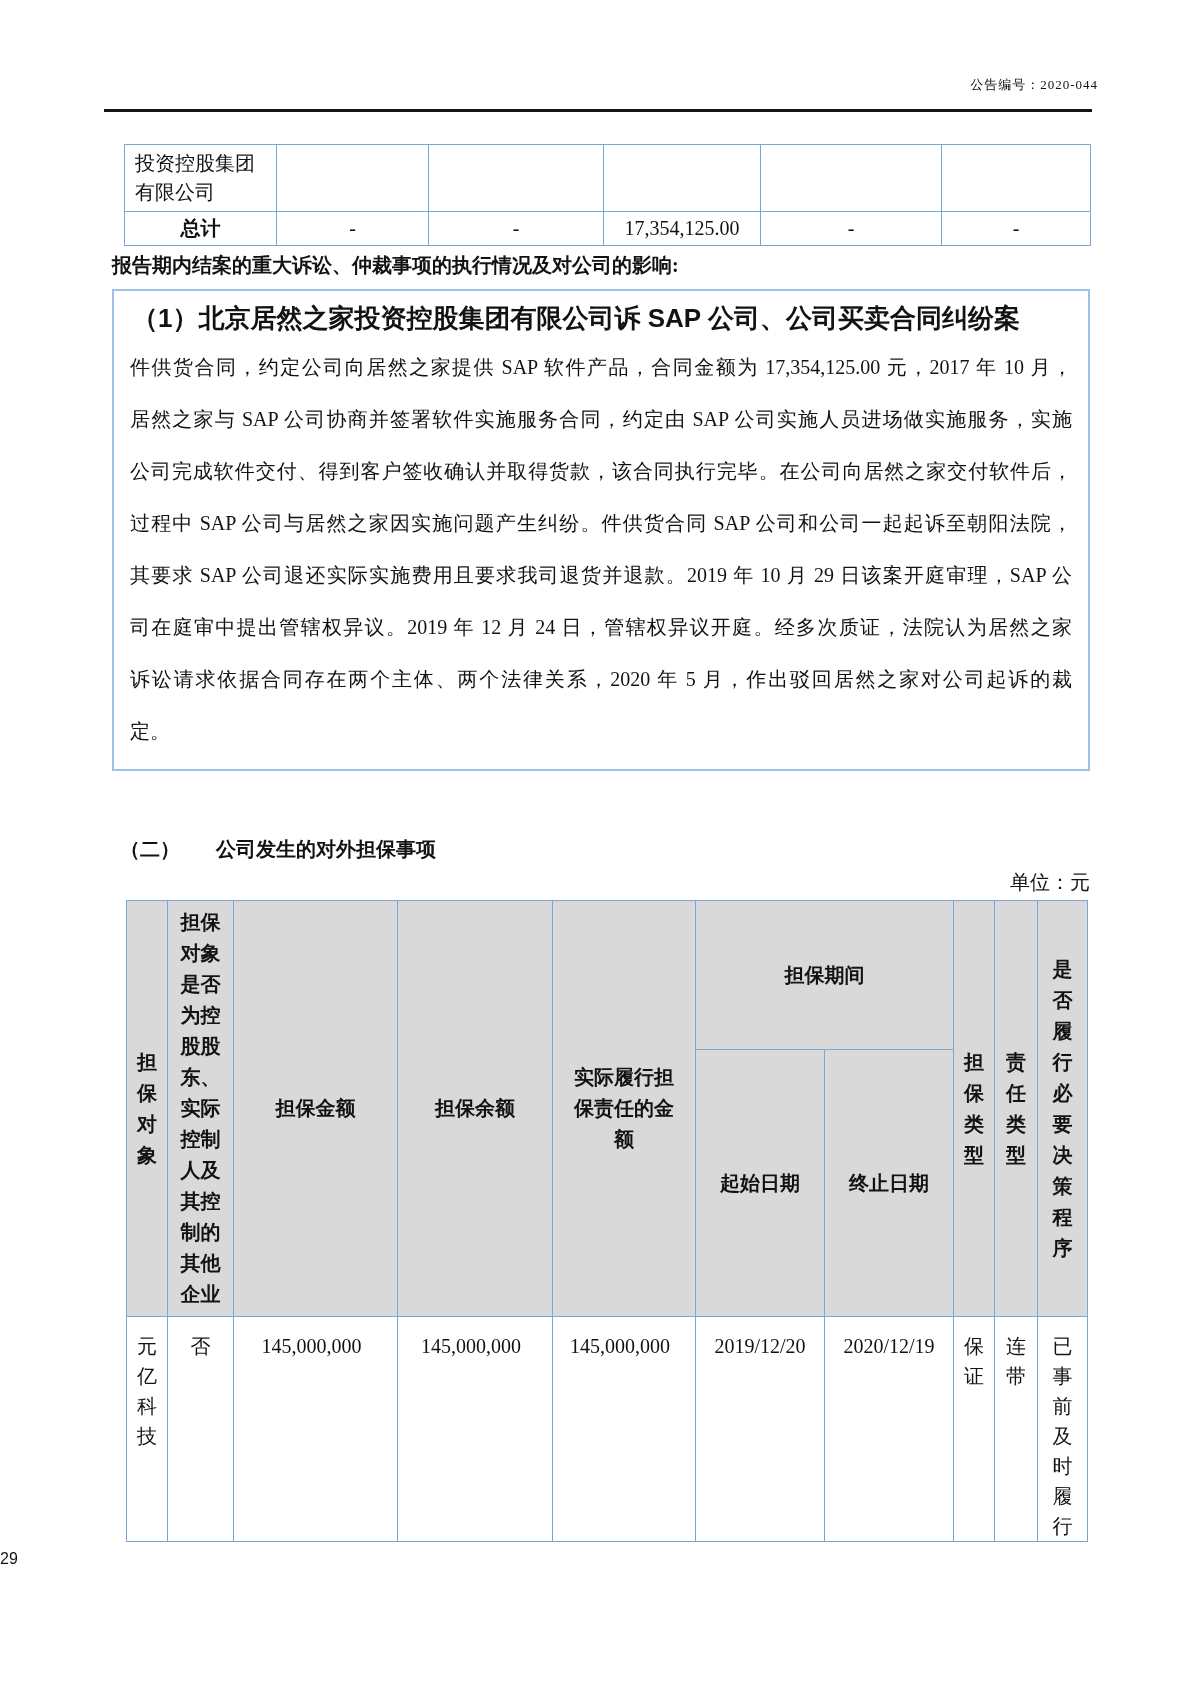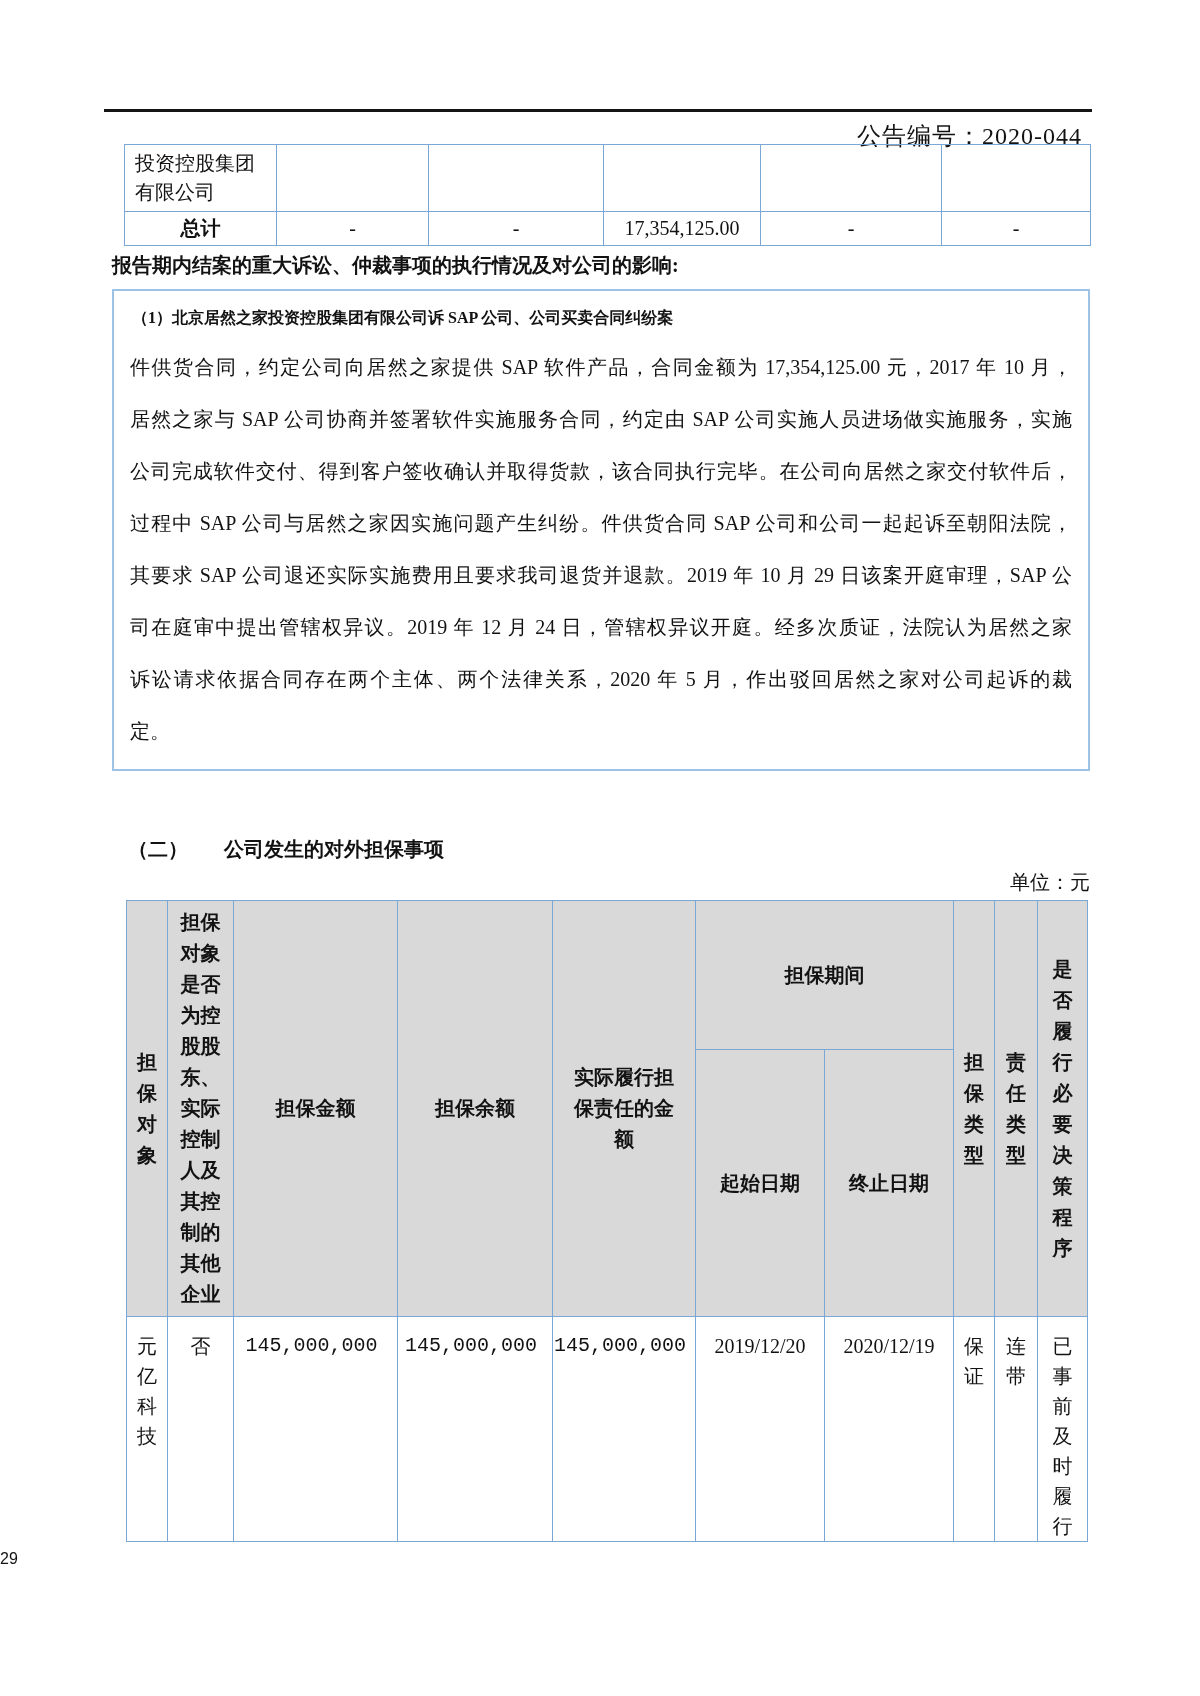--- a/index.html
+++ b/index.html
@@ -10,22 +10,22 @@
     --text_color:#121212;
   }
   *{margin:0;padding:0;box-sizing:border-box;}
   html,body{background:#ffffff;}
   body{
     width:1200px;height:1696px;position:relative;overflow:hidden;
     font-family:"Liberation Serif","DejaVu Serif",serif;
     color:var(--text_color);
   }
   .doc-number{
-    position:absolute;top:76px;right:118px;
-    font-size:24px;letter-spacing:1px;margin-top:44px;
+    position:absolute;top:76px;right:102px;
+    font-size:13px;letter-spacing:1px;
   }
   .top-rule{
     position:absolute;top:109px;left:104px;width:988px;height:3px;
     background:var(--rule_color);
   }
   
   table{border-collapse:collapse;table-layout:fixed;}
   .table1{
     position:absolute;left:124px;top:144px;width:966px;
     font-size:20px;
@@ -44,32 +44,32 @@
     position:absolute;left:112px;top:252px;
     font-family:Liberation Serif, serif;
     font-weight:bold;font-size:20px;
   }
   .case-box{
     position:absolute;left:112px;top:289px;width:978px;
     border:2px solid var(--box_border);
     padding:10px 16px 12px 16px;background:#ffffff;
   }
   .case-title{
-    font-family:Liberation Serif, serif;
-    font-weight:bold;font-size:16px;line-height:34px;margin:0 0 6px 2px;
+    font-family:Liberation Sans, sans-serif;
+    font-weight:bold;font-size:26px;line-height:34px;margin:0 0 6px 2px;
   }
   .para-line{
     font-size:20px;line-height:52px;
     text-align:justify;text-align-last:justify;
   }
   .para-line.first{text-indent:40px;}
   .para-line.last{text-align-last:left;}
   
   .heading2{
-    position:absolute;left:128px;top:836px;
+    position:absolute;left:120px;top:836px;
     font-family:Liberation Sans, sans-serif;
     font-weight:bold;font-size:20px;
   }
   .heading2 .idx{display:inline-block;min-width:96px;}
   .unit-label{position:absolute;top:869px;right:110px;font-size:20px;}
   .table2{
     position:absolute;left:126px;top:900px;width:961px;
     font-size:20px;
   }
   .table2 th,.table2 td{
@@ -81,21 +81,21 @@
     font-family:"Liberation Sans","DejaVu Sans",sans-serif;
     font-weight:bold;text-align:center;vertical-align:middle;
     line-height:31px;padding:6px 2px;
   }
   .table2 tr.hr1 th{height:147px;}
   .table2 tr.hr2 th{height:263px;}
   .table2 tr.data td{
     height:223px;vertical-align:top;padding-top:14px;
     line-height:30px;text-align:center;
   }
-  .table2 td.num{text-align:right;padding-right:8px;font-family:Liberation Mono, monospace;}
+  .table2 td.num{text-align:right;padding-right:8px;}
   .page-number{
     position:absolute;top:1550px;left:0;width:1200px;
     font-family:"Liberation Sans","DejaVu Sans",sans-serif;font-size:16px;
   }
 </style>
 </head>
 <body>
 
 <div class="doc-number">公告编号：2020-044</div>
 <div class="top-rule"></div>

